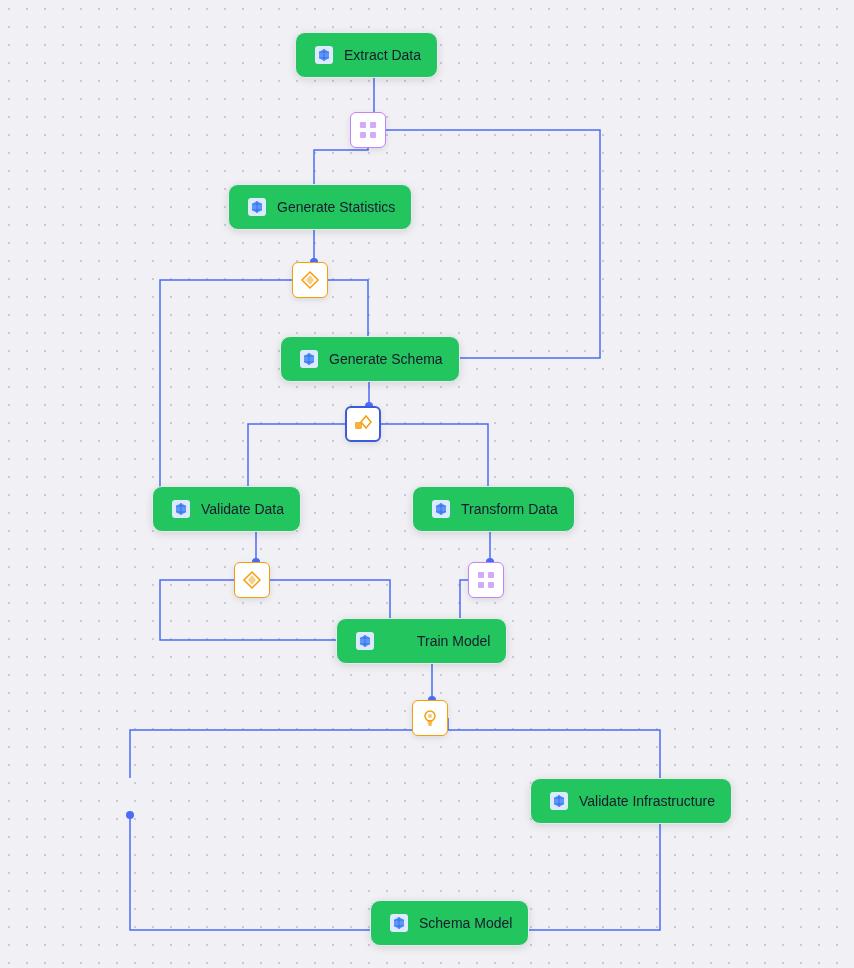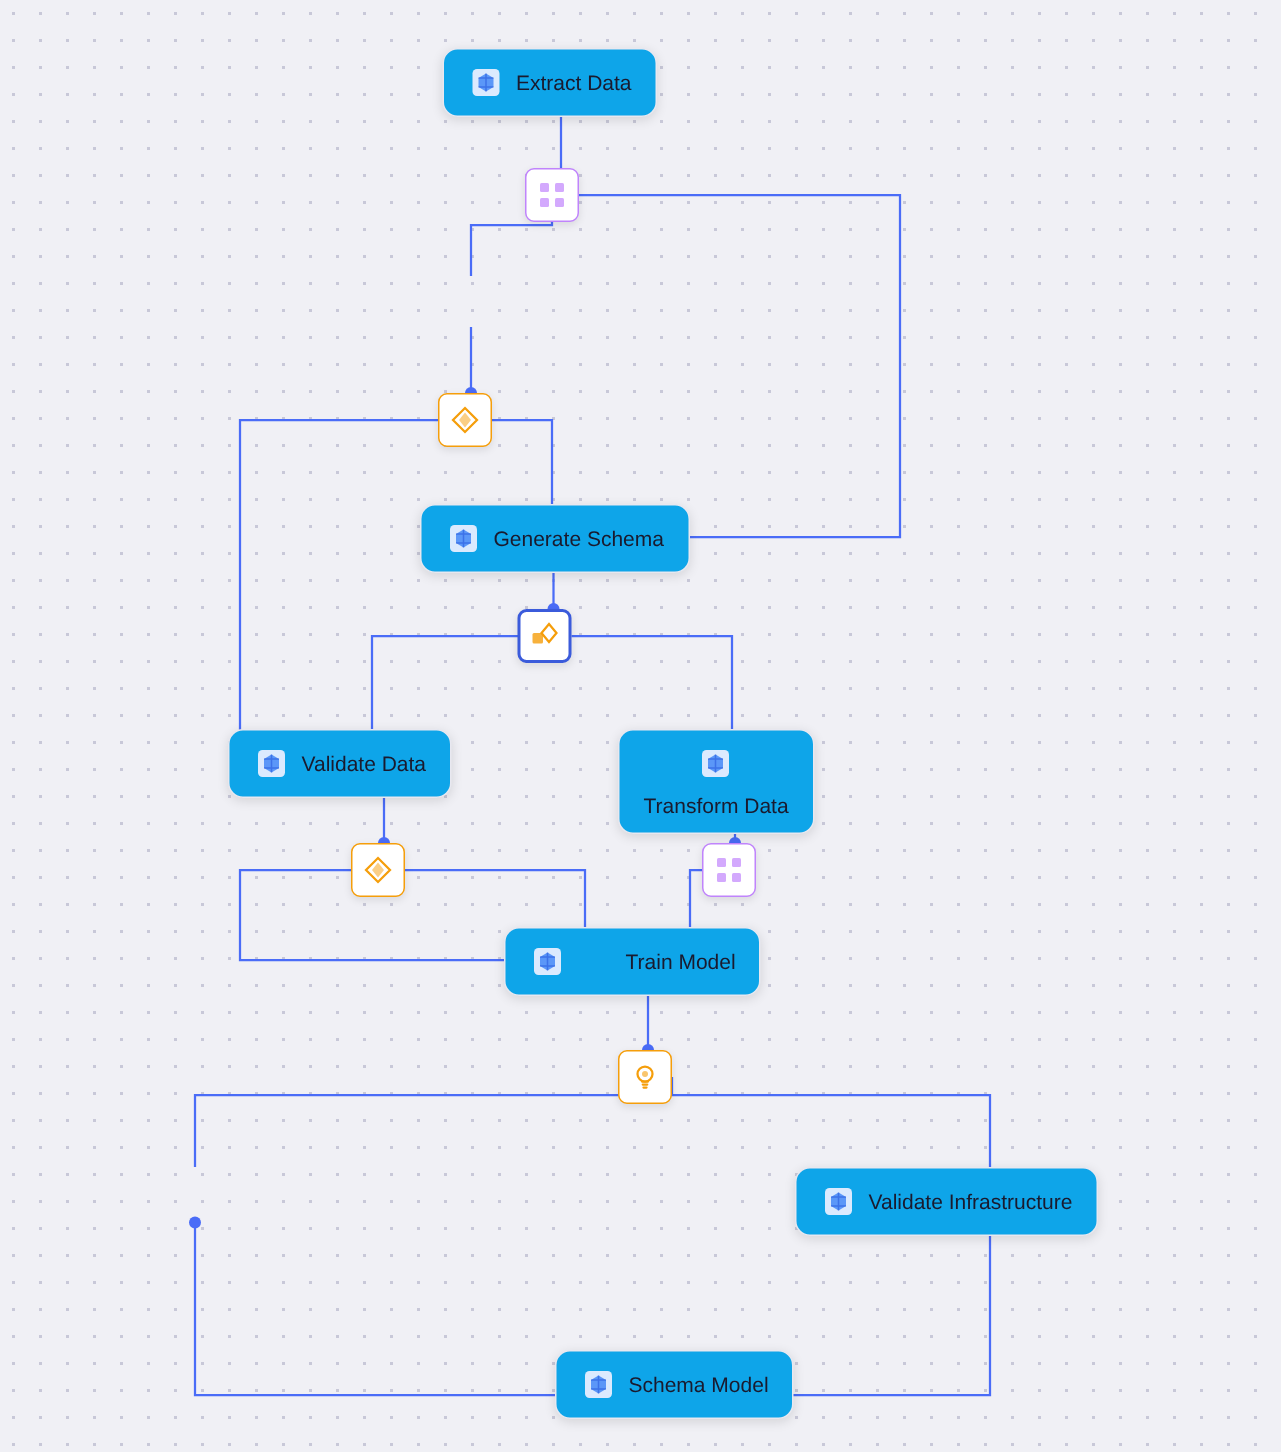--- a/index.html
+++ b/index.html
@@ -14,21 +14,21 @@
       position: relative;
     }
     .canvas {
       position: relative;
       width: 854px;
       height: 968px;
     }
     
     .node {
       position: absolute;
-      background: #0ea5e9;
+      background: #22c55e;
       border-radius: 10px;
       box-shadow: 0 2px 8px rgba(0,0,0,0.12);
       display: flex;
       align-items: center;
       gap: 8px;
       padding: 10px 16px;
       font-size: 14px;
       font-weight: 500;
       color: #1a1a2e;
       white-space: nowrap;
@@ -150,20 +150,30 @@
 
   <div class="connector connector-parallel" style="left:350px; top:112px;">
     <svg width="20" height="20" viewBox="0 0 20 20" fill="none">
       <rect x="2" y="2" width="6" height="6" rx="1" fill="#c084fc" opacity="0.7"></rect>
       <rect x="12" y="2" width="6" height="6" rx="1" fill="#c084fc" opacity="0.7"></rect>
       <rect x="2" y="12" width="6" height="6" rx="1" fill="#c084fc" opacity="0.7"></rect>
       <rect x="12" y="12" width="6" height="6" rx="1" fill="#c084fc" opacity="0.7"></rect>
     </svg>
   </div>
 
+  <div class="node" style="left:228px; top:184px;">
+    <span class="node-icon">
+      <svg class="cube-icon" viewBox="0 0 22 22" fill="none">
+        <rect x="2" y="2" width="18" height="18" rx="3" fill="#dbeafe"></rect>
+        <path d="M11 5L16 8V14L11 17L6 14V8L11 5Z" fill="#3b82f6" opacity="0.8"></path>
+        <path d="M11 5L11 17M6 8L16 8M6 14L16 14" stroke="#1d4ed8" stroke-width="1" opacity="0.5"></path>
+      </svg>
+    </span>
+    <span>Generate Statistics</span>
+  </div>
 
   <div class="connector connector-condition" style="left:292px; top:262px;">
     <svg width="20" height="20" viewBox="0 0 20 20" fill="none">
       <polygon points="10,2 18,10 10,18 2,10" fill="none" stroke="#f59e0b" stroke-width="1.5"></polygon>
       <polygon points="10,5 14,10 10,15 6,10" fill="#f59e0b" opacity="0.5"></polygon>
     </svg>
   </div>
 
   <div class="node" style="left:280px; top:336px;">
     <span class="node-icon">
@@ -187,21 +197,21 @@
     <span class="node-icon">
       <svg class="cube-icon" viewBox="0 0 22 22" fill="none">
         <rect x="2" y="2" width="18" height="18" rx="3" fill="#dbeafe"></rect>
         <path d="M11 5L16 8V14L11 17L6 14V8L11 5Z" fill="#3b82f6" opacity="0.8"></path>
         <path d="M11 5L11 17M6 8L16 8M6 14L16 14" stroke="#1d4ed8" stroke-width="1" opacity="0.5"></path>
       </svg>
     </span>
     <span>Validate Data</span>
   </div>
 
-  <div class="node" style="left:412px; top:486px;flex-direction:column;">
+  <div class="node" style="left:412px; top:486px;">
     <span class="node-icon">
       <svg class="cube-icon" viewBox="0 0 22 22" fill="none">
         <rect x="2" y="2" width="18" height="18" rx="3" fill="#dbeafe"></rect>
         <path d="M11 5L16 8V14L11 17L6 14V8L11 5Z" fill="#3b82f6" opacity="0.8"></path>
         <path d="M11 5L11 17M6 8L16 8M6 14L16 14" stroke="#1d4ed8" stroke-width="1" opacity="0.5"></path>
       </svg>
     </span>
     <span>Transform Data</span>
   </div>
 

